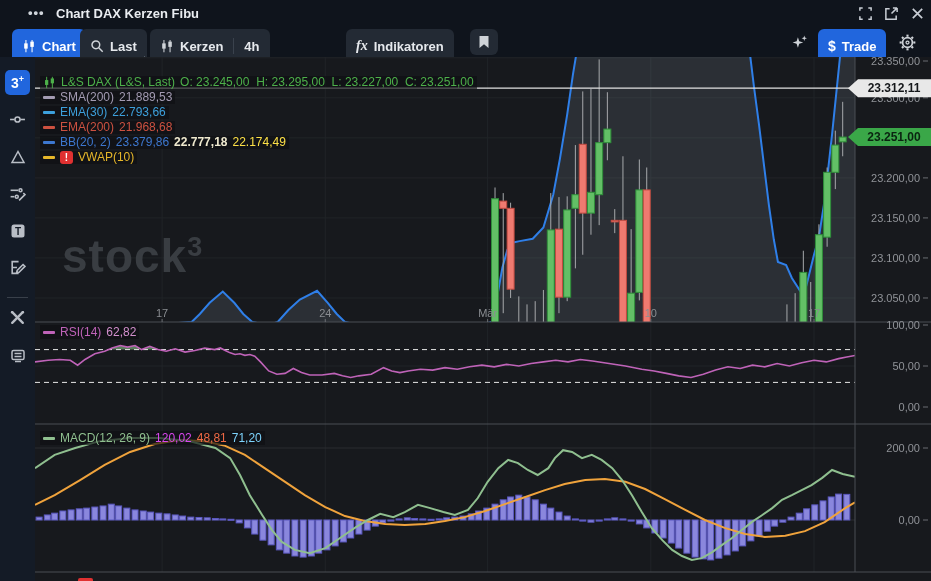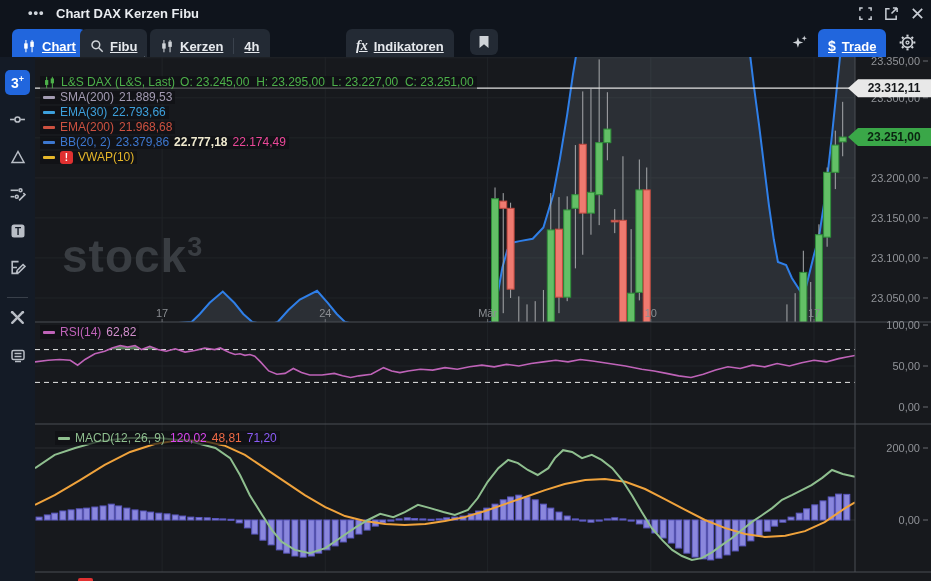--- a/index.html
+++ b/index.html
@@ -10,21 +10,21 @@
   
   .titlebar { position:absolute; left:0; top:0; width:931px; height:27px; background:#0f141c; }
   .menu-dots { position:absolute; left:28px; top:5px; color:#cfd4da; font-size:13px; letter-spacing:1px; font-weight:bold; cursor:pointer;}
   .win-title { position:absolute; left:56px; top:6px; color:#e9ecf0; font-size:13px; font-weight:bold; }
   .winctl { position:absolute; top:6px; width:15px; height:15px; color:#c9ced5; cursor:pointer; }
   .winctl svg { width:15px; height:15px; display:block; }
 
   
   .toolbar { position:absolute; left:0; top:27px; width:931px; height:30px; background:#0f141c; }
   .tbtn { position:absolute; top:2px; height:28px; border-radius:6px; background:#232a34; color:#e6e9ed;
-    font-size:13px; font-weight:bold; display:flex; align-items:center; padding:17px 10px; gap:6px; cursor:pointer;text-decoration:underline; }
+    font-size:13px; font-weight:bold; display:flex; align-items:center; padding:17px 10px; gap:6px; cursor:pointer; }
   .tbtn svg { display:block; }
   .tbtn.primary { background:#2166dd; color:#fff; }
   .corner { position:absolute; right:2px; bottom:2px; width:0; height:0;
     border-left:5px solid transparent; border-bottom:5px solid #818a96; }
   .tbtn.primary .corner { border-bottom-color:#bcd2f7; }
   .group-div { width:1px; height:16px; background:#3a424d; margin:0 4px; }
   .iconbtn { position:absolute; top:2px; width:28px; height:26px; border-radius:6px; background:#232a34;
     display:flex; align-items:center; justify-content:center; color:#cfd3d8; cursor:pointer; }
   .flatbtn { position:absolute; top:2px; width:26px; height:26px; display:flex; align-items:center; justify-content:center; color:#cfd3d8; cursor:pointer; }
 
@@ -91,21 +91,21 @@
           <rect x="9.5" y="3" width="4" height="6" fill="#fff"></rect>
       </svg>
       <span>Chart</span>
       <span class="corner"></span>
     </div>
     <div class="tbtn" style="left:80px">
       <svg width="14" height="14" viewBox="0 0 16 16" fill="none" stroke="#cfd3d8" stroke-width="1.7">
         <circle cx="6.7" cy="6.7" r="4.4"></circle>
           <line x1="10" y1="10" x2="14.5" y2="14.5"></line>
         </svg>
-      <span>Fibu</span>
+      <span>Last</span>
       <span class="corner"></span>
     </div>
     <div class="tbtn" style="left:150px">
       <svg width="14" height="14" viewBox="0 0 16 16">
         <g stroke="#cfd3d8" stroke-width="1.2">
             <line x1="4.5" y1="1" x2="4.5" y2="15"></line>
             <line x1="11.5" y1="1" x2="11.5" y2="15"></line>
           </g>
         <rect x="2.5" y="5" width="4" height="6" fill="#cfd3d8"></rect>
           <rect x="9.5" y="3" width="4" height="6" fill="#cfd3d8"></rect>
@@ -491,38 +491,38 @@
       <div class="lrow" style="color:#cc5140">
         <span class="dash" style="background:#cc5140"></span>
         <span>EMA(200)</span>
           <span>21.968,68</span>
       </div>
       <div class="lrow" style="color:#3d77cf">
         <span class="dash" style="background:#3d77cf"></span>
         <span>BB(20, 2)</span>
           <span>23.379,86</span>
         <span style="color:#efe9cf; font-weight:bold;">22.777,18</span>
-        <span style="color:#ec4899">22.174,49</span>
+        <span style="color:#fde047">22.174,49</span>
       </div>
       <div class="lrow" style="color:#e5b62a">
         <span class="dash" style="background:#e5b62a"></span>
         <span class="warn">!</span>
         <span>VWAP(10)</span>
       </div>
     </div>
 
     <div class="ind-label" style="left:5px; top:268px; color:#bf63b8;">
       <span class="dash" style="background:#bf63b8"></span>
       <span>RSI(14)</span>
         <span style="color:#d18fcc">62,82</span>
     </div>
 
-    <div class="ind-label" style="left:20px; top:374px; color:#8fbf8f;">
+    <div class="ind-label" style="left:5px; top:374px; color:#8fbf8f;">
       <span class="dash" style="background:#8fbf8f"></span>
       <span>MACD(12, 26, 9)</span>
       <span style="color:#d946ef">120,02</span>
       <span style="color:#ef6a45">48,81</span>
-      <span style="color:#8b5cf6">71,20</span>
+      <span style="color:#7dd3fc">71,20</span>
     </div>
 
     <div class="red-sliver"></div>
   </div>
 </div>
 
 </body></html>

